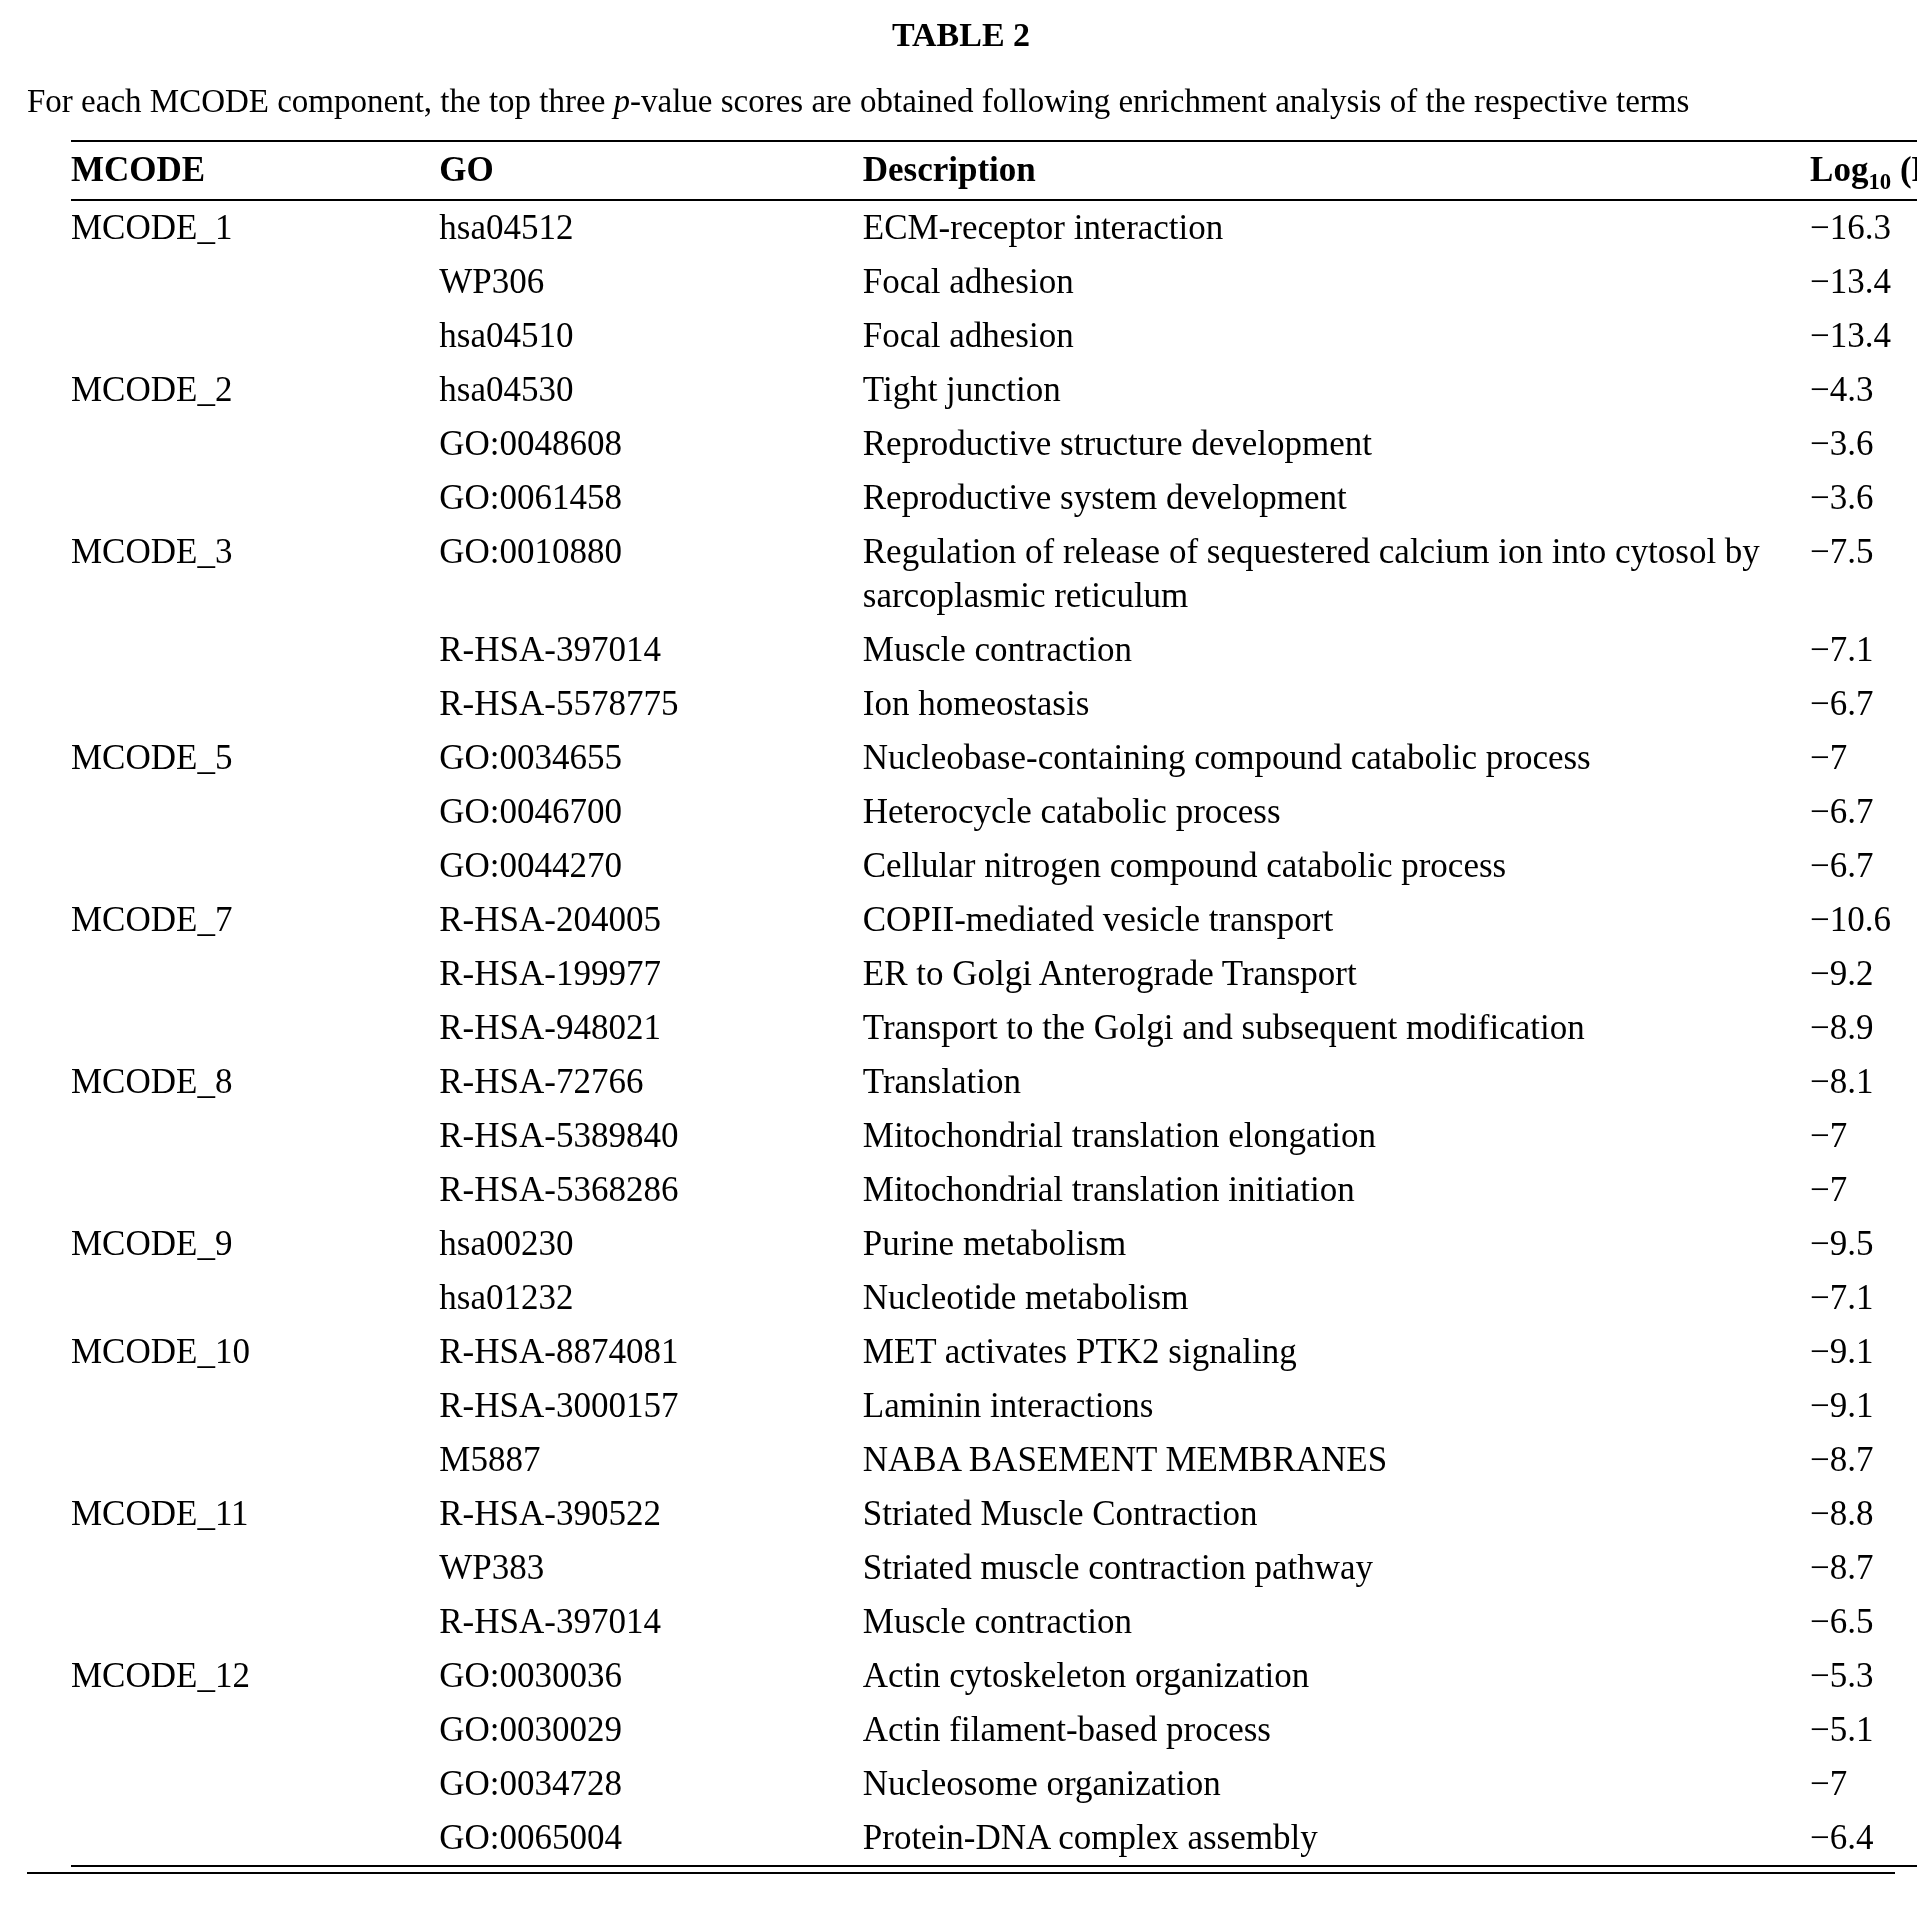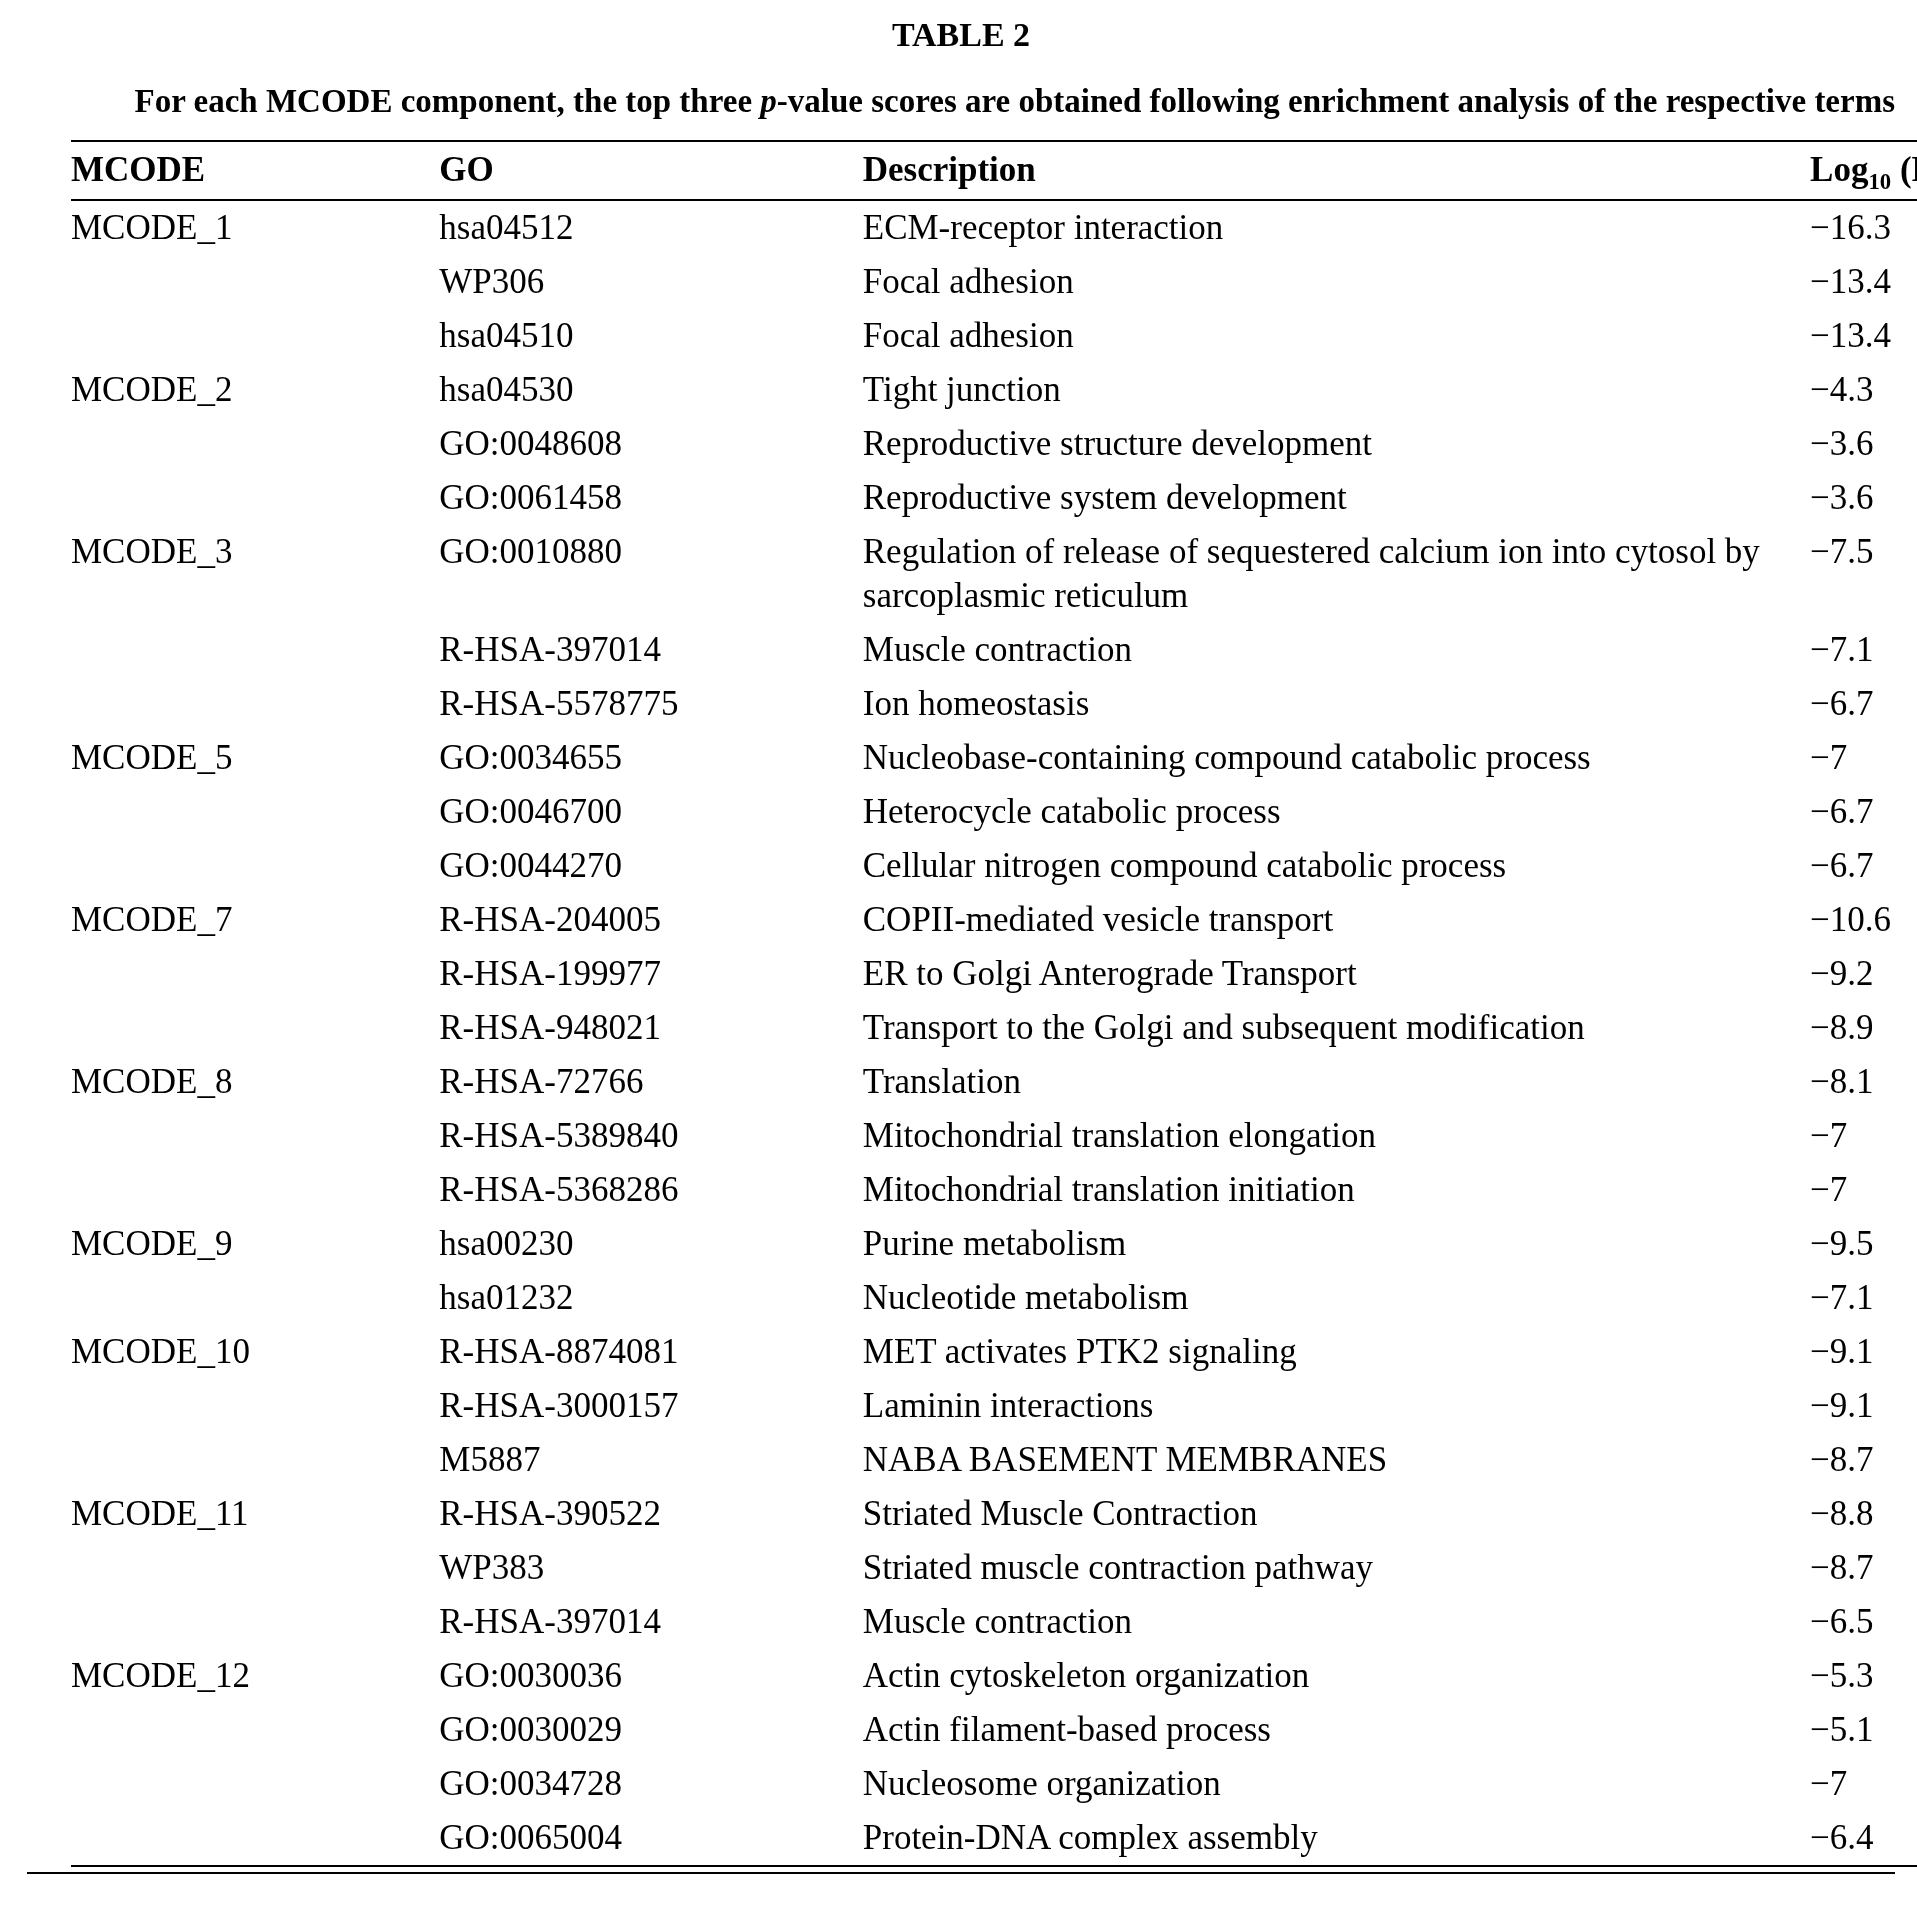--- a/index.html
+++ b/index.html
@@ -18,22 +18,22 @@
     padding: 9px 22px 0 27px;
   }
   .title {
     text-align: center;
     font-weight: bold;
     font-size: 34px;
     line-height: 40px;
     margin: 5.5px 0 0 0;
   }
   .subtitle {
-    text-align: right;
-    font-weight: bold;
+    text-align: left;
+    font-weight: normal;
     font-size: 33px;
     line-height: 42px;
     margin: 25.5px 0 18px 0;
     white-space: nowrap;
   }
   table.paper-table {
     width: 100%;
     border-collapse: collapse;
     table-layout: fixed;
     border-bottom: 2.7px solid #000;

